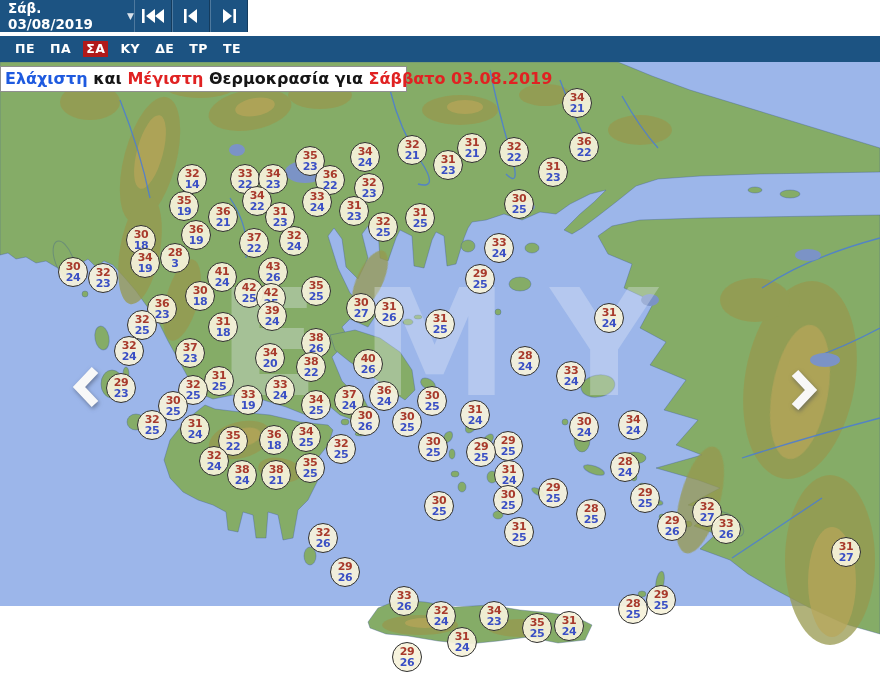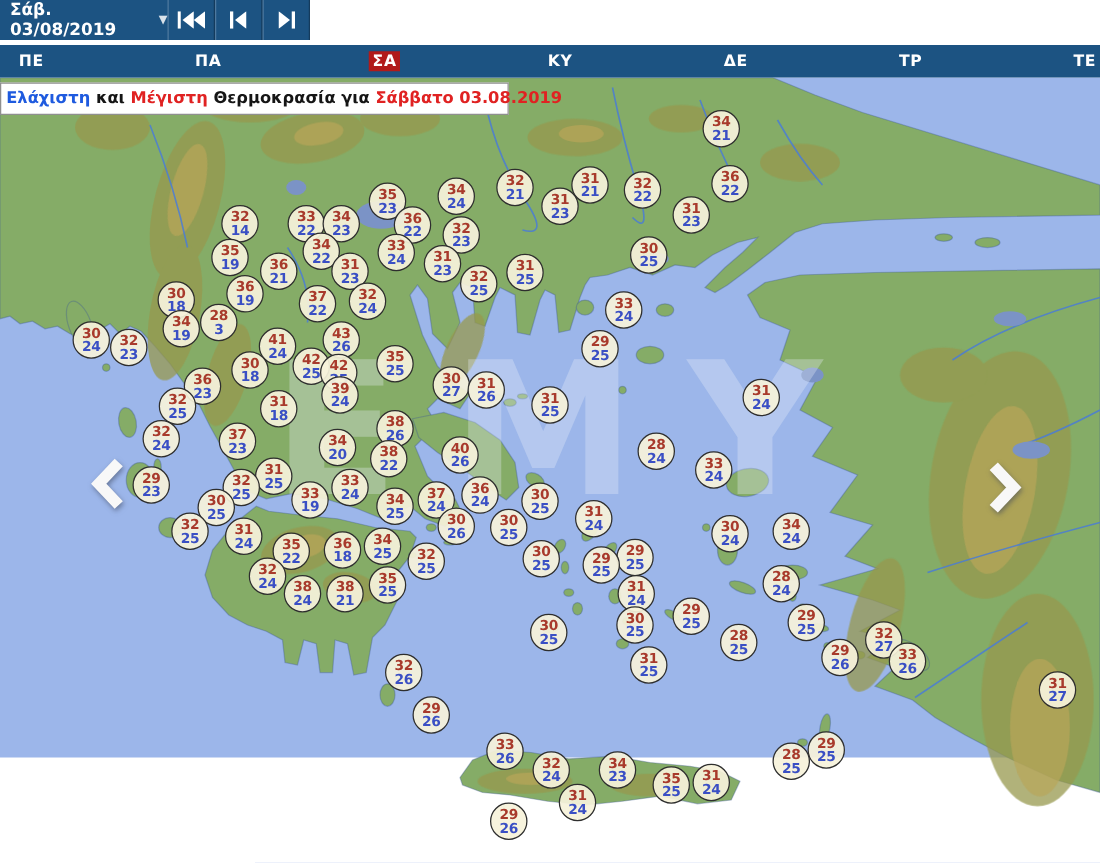--- a/index.html
+++ b/index.html
@@ -16,21 +16,21 @@
     display:flex;align-items:stretch;z-index:60;}
   .date-btn{flex:0 0 134px;display:flex;align-items:center;gap:5px;padding-left:8px;
     color:#fff;font-size:13.5px;font-weight:bold;cursor:pointer;}
   .caret{font-size:9px;color:#d9e2ea;line-height:1;}
   .nav-btn{flex:0 0 38px;display:flex;align-items:center;justify-content:center;cursor:pointer;
     border-left:1px solid rgba(255,255,255,.22);border-right:1px solid rgba(0,0,0,.28);}
   .nav-btn svg{display:block;}
 
   
   .daystrip{position:absolute;left:0;top:36px;width:880px;height:26px;background:var(--navy);
-    display:flex;align-items:center;padding-left:12px;gap:9px;z-index:60;justify-content:space-between;}
+    display:flex;align-items:center;padding-left:12px;gap:9px;z-index:60;}
   .day{color:#fff;font-size:12.5px;font-weight:bold;letter-spacing:.5px;cursor:pointer;
     padding:2px 3px;line-height:1;}
   .day.sel{background:var(--day-red);}
 
   
   .map-area{position:absolute;left:0;top:62px;width:880px;height:544px;background:var(--sea);z-index:1;}
   .map-area svg.basemap{position:absolute;left:0;top:0;}
   .watermark{position:absolute;left:218px;top:196px;font-size:148px;font-weight:bold;
     color:rgba(233,239,248,.32);letter-spacing:42px;z-index:2;pointer-events:none;user-select:none;}
 
@@ -46,21 +46,21 @@
 
   
   .arrow{position:absolute;z-index:20;cursor:pointer;filter:drop-shadow(1px 2px 2px rgba(60,70,90,.55));}
   .arrow-left{left:70px;top:365px;}
   .arrow-right{left:786px;top:368px;}
 
   
   .infobox{position:absolute;left:0;top:66px;width:407px;z-index:40;background:#fff;
     border:1px solid #8f8f8f;padding:3px 6px 4px 4px;}
   .infobox .l1{font-size:12.5px;color:#1c1c1c;line-height:17px;white-space:nowrap;}
-  .infobox .l2,.infobox .l3{font-size:13px;font-weight:bold;line-height:17px;white-space:nowrap;}
+  .infobox .l2,.infobox .l3{font-size:16px;font-weight:bold;line-height:17px;white-space:nowrap;}
   .seg.min-blue{color:var(--info-blue);}
   .seg.max-red{color:var(--info-red);}
   .seg.bold-dark{color:#151515;}
   .seg.plain-gray{color:#4d4d4d;font-weight:normal;}
   .seg.light-red{color:#e24a4a;font-weight:normal;}
 
   .bottom-strip{position:absolute;left:0;top:687px;width:193px;height:3px;background:#fff;z-index:30;}
 </style>
 </head>
 <body>

